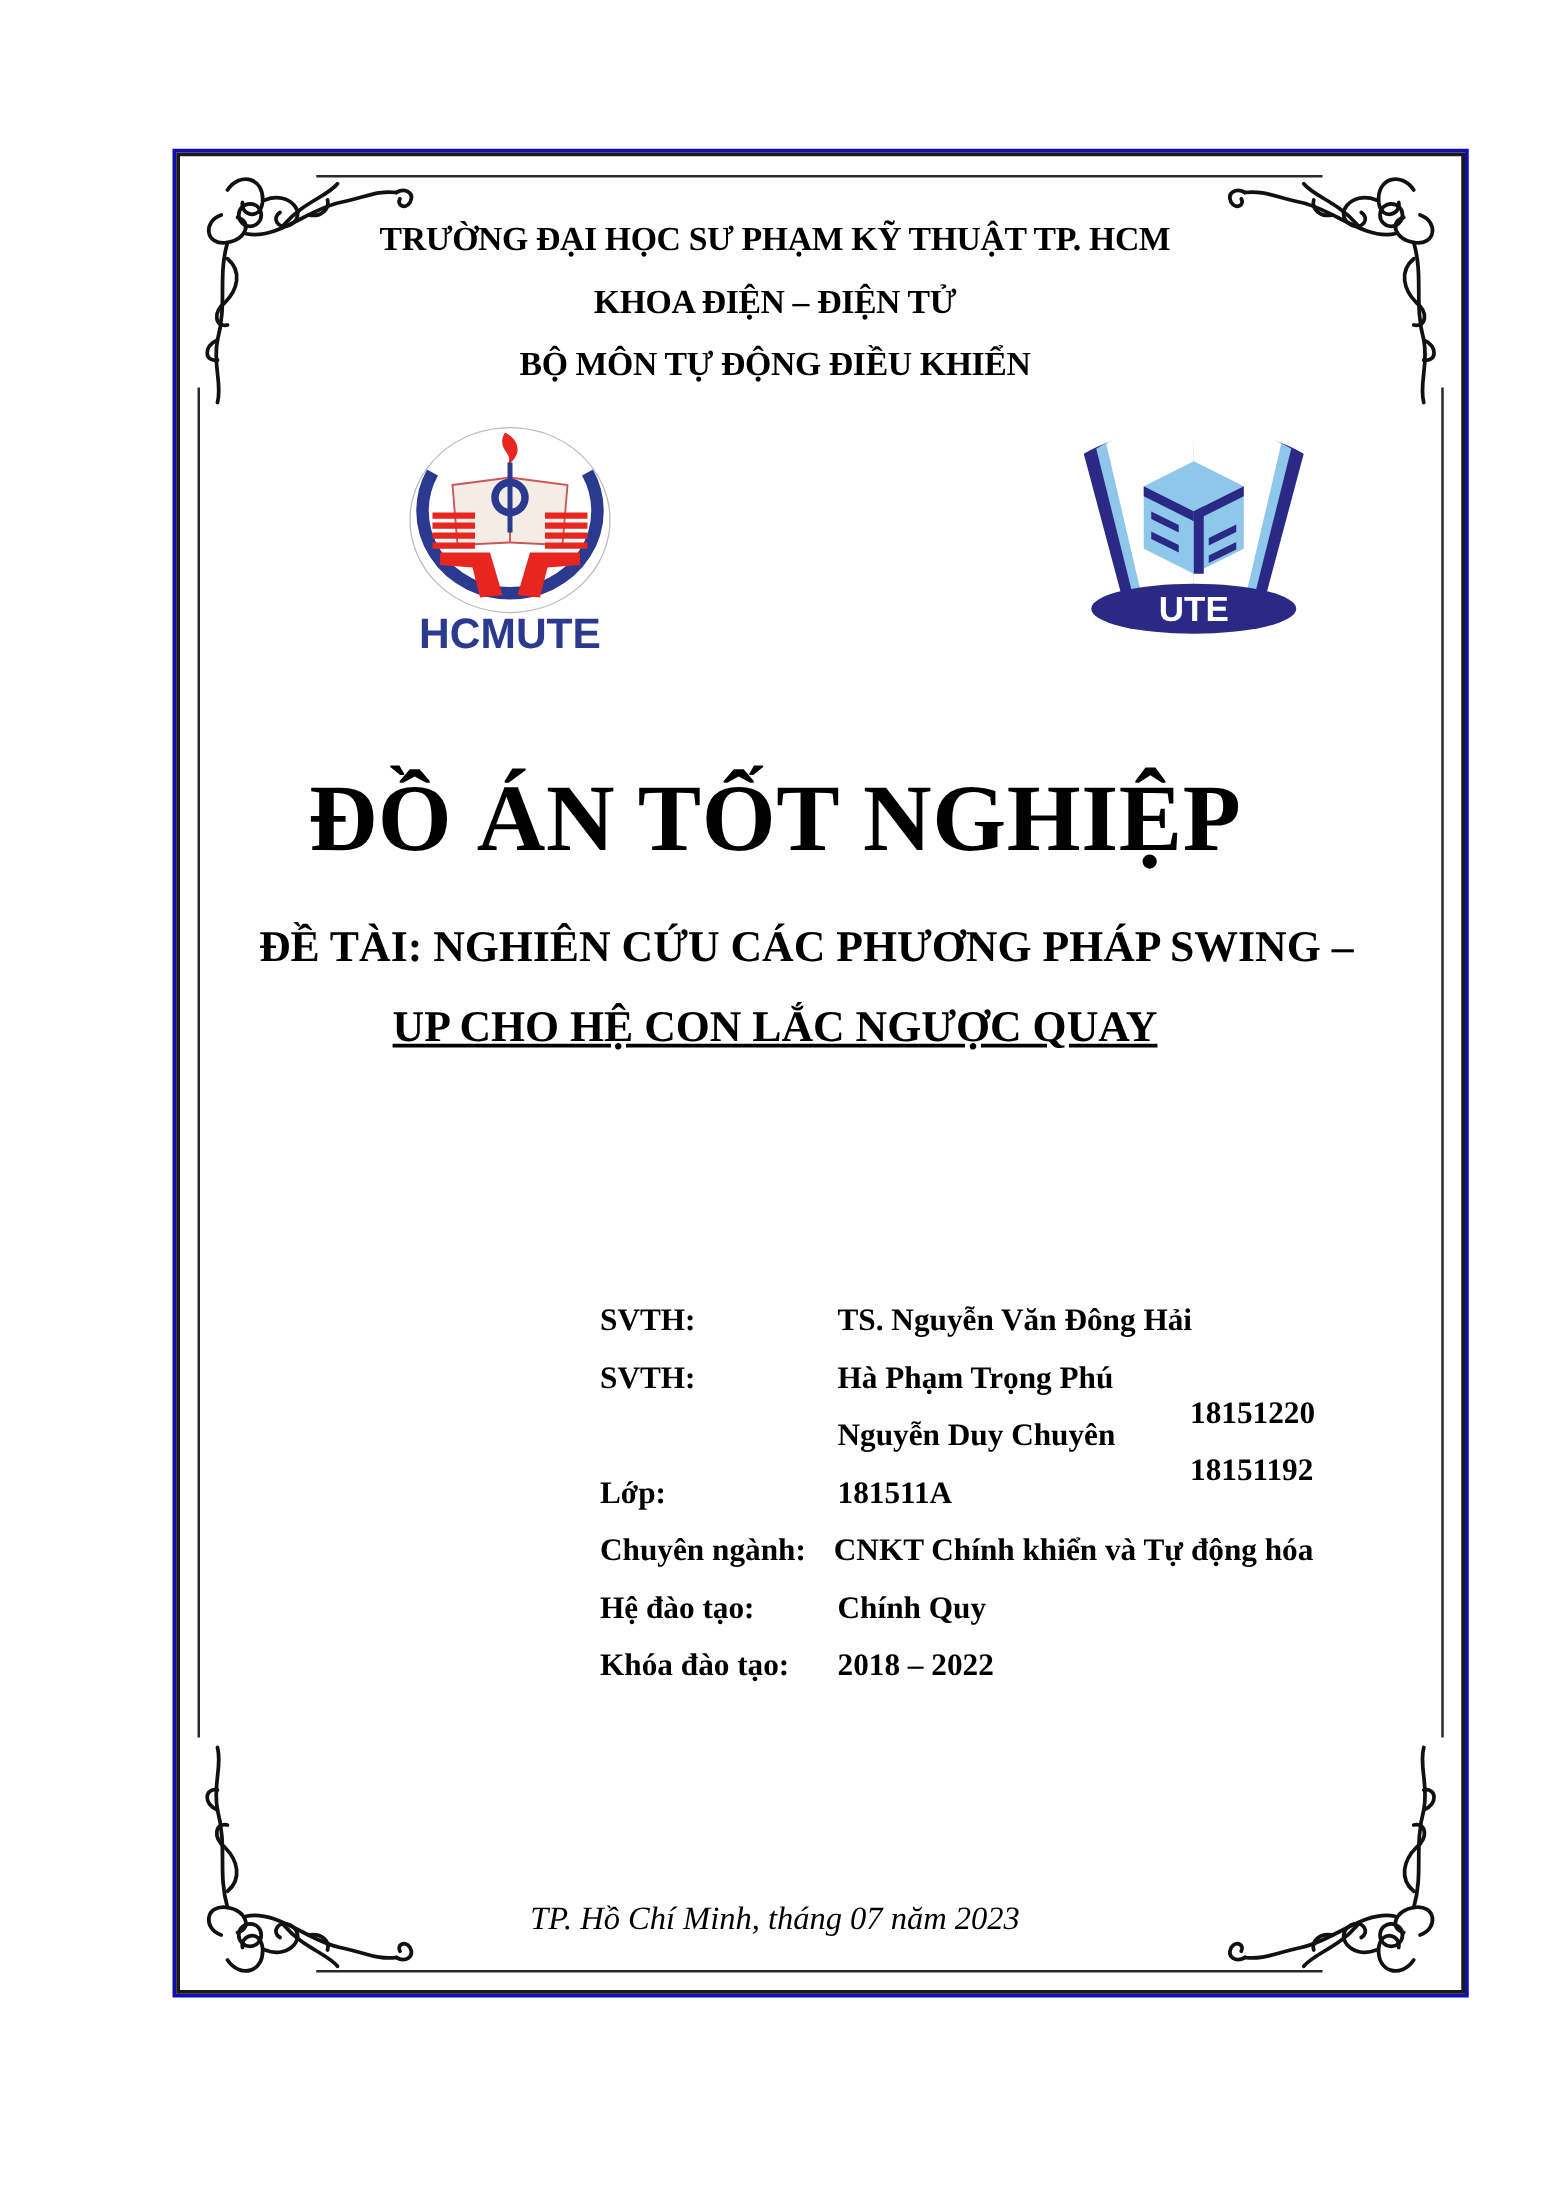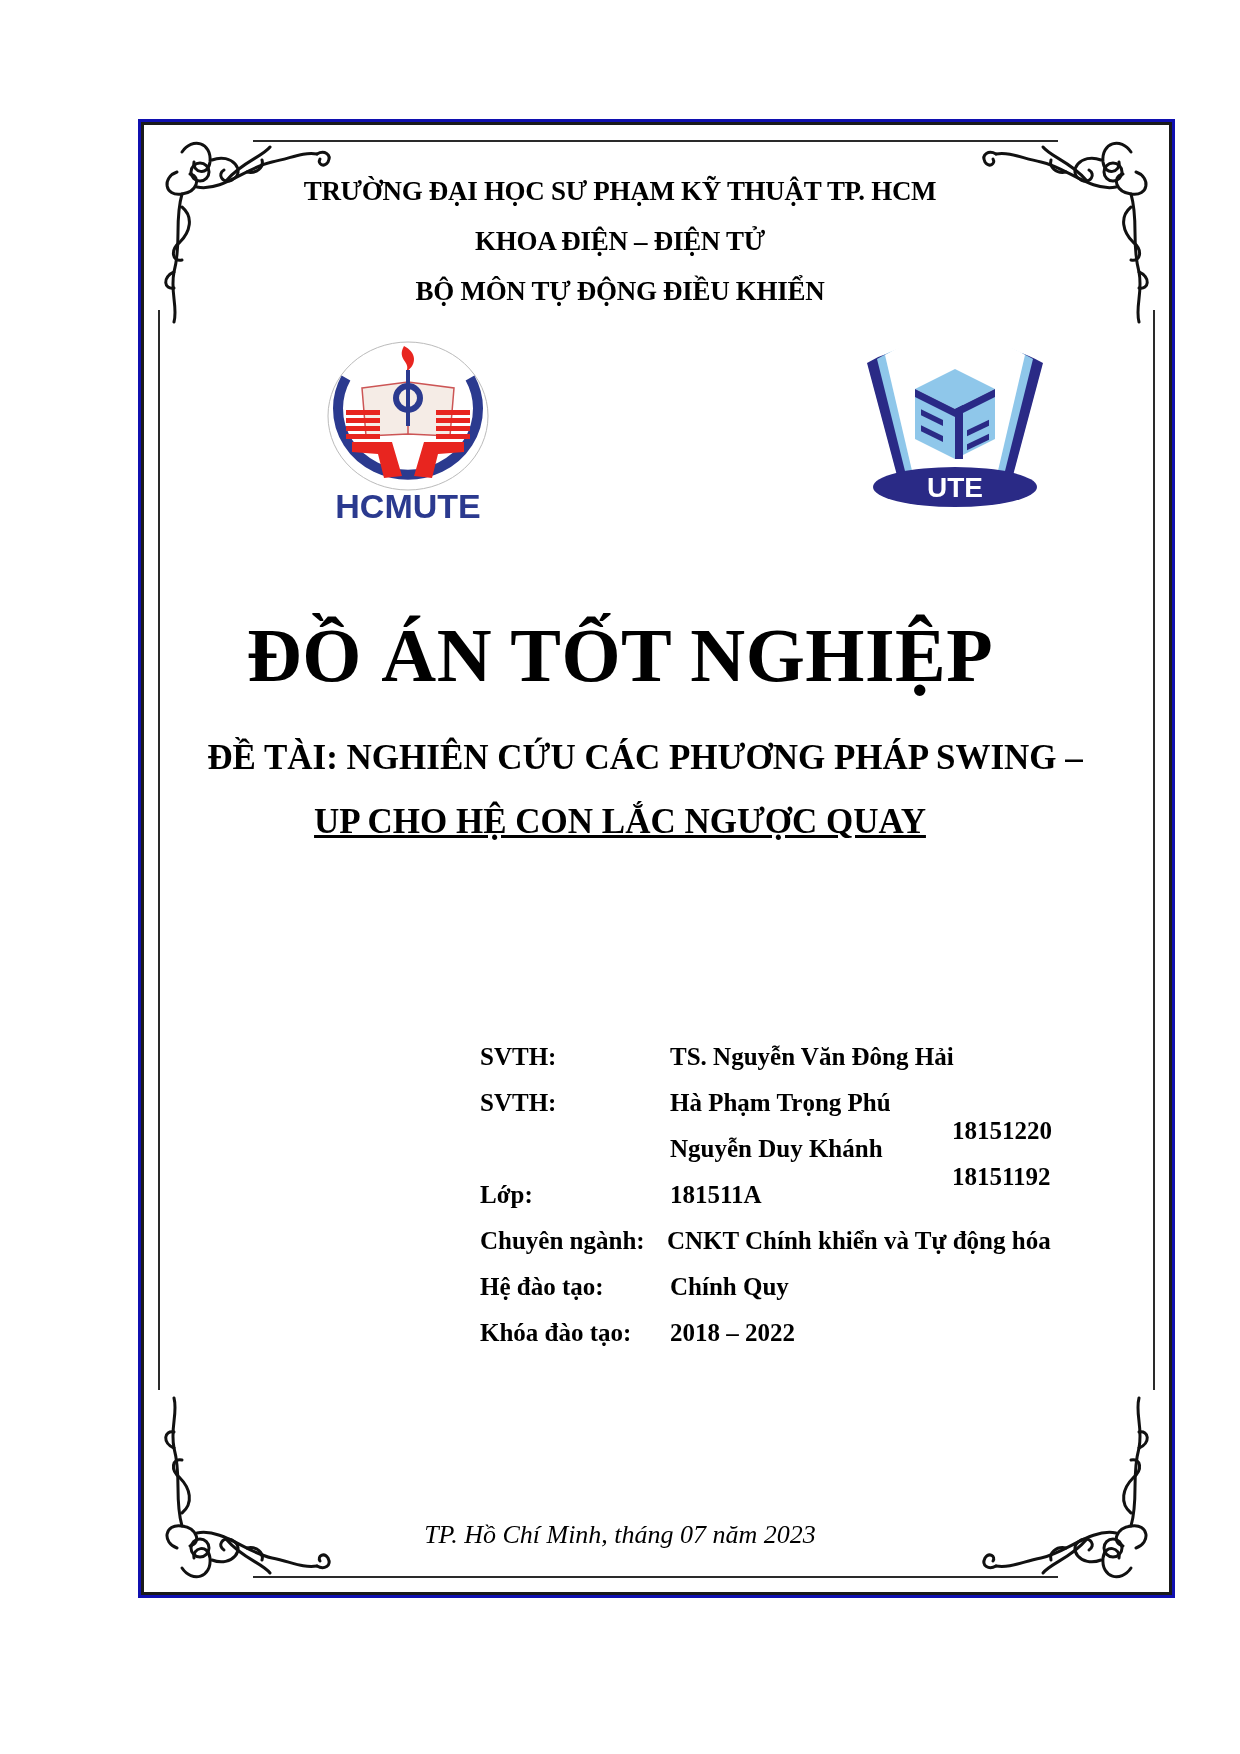--- a/index.html
+++ b/index.html
@@ -175,21 +175,21 @@
   <div class="info-row">
     <span class="info-label">SVTH:</span>
     <span class="info-val">TS. Nguyễn Văn Đông Hải</span>
   </div>
   <div class="info-row">
     <span class="info-label">SVTH:</span>
     <span class="info-val">Hà Phạm Trọng Phú</span>
     <span class="info-id">18151220</span>
   </div>
   <div class="info-row">
-    <span class="info-val">Nguyễn Duy Khánh</span>
+    <span class="info-val">Nguyễn Duy Chuyên</span>
     <span class="info-id">18151192</span>
   </div>
   <div class="info-row">
     <span class="info-label">Lớp:</span>
     <span class="info-val">181511A</span>
   </div>
   <div class="info-row wide">
     <span class="info-label">Chuyên ngành:</span>
     <span class="info-val">CNKT Chính khiển và Tự động hóa</span>
   </div>

